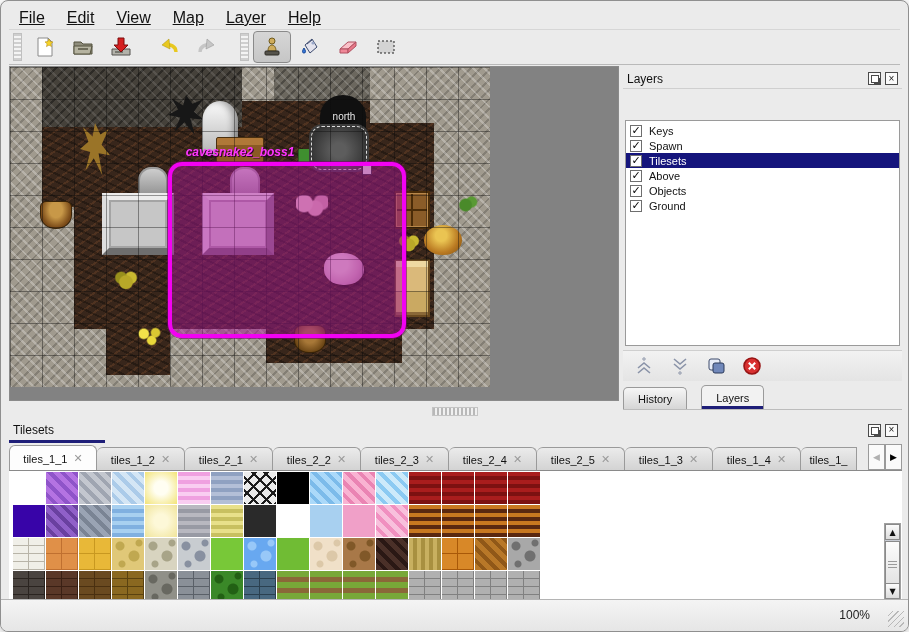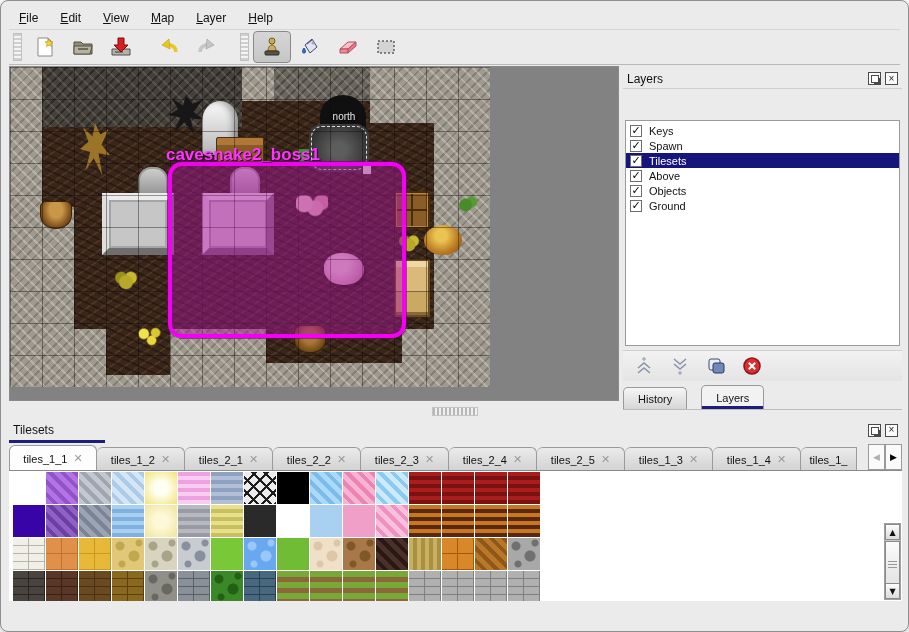--- a/index.html
+++ b/index.html
@@ -1,20 +1,20 @@
 <!DOCTYPE html>
 <html><head>
 <meta charset="utf-8">
 <style>
   html,body{margin:0;padding:0;background:#fff;font-family:"Liberation Sans",sans-serif;}
   .window{position:relative;width:909px;height:632px;background:#ebebeb;border:1px solid #8f8f8f;
           border-radius:8px;box-sizing:border-box;overflow:hidden;box-shadow:0 2px 8px rgba(0,0,0,.25);}
   
   .menubar{position:absolute;left:8px;top:6px;right:8px;height:22px;display:flex;align-items:center;gap:22px;
-           border-bottom:1px solid #d6d6d6;font-size:12px;color:#111;padding-left:10px;}
+           border-bottom:1px solid #d6d6d6;font-size:16px;color:#111;padding-left:10px;text-decoration:underline;}
   .menu-item{display:inline-block;cursor:default;}
   .menu-item::first-letter{text-decoration:underline;}
   
   .toolbar{position:absolute;left:8px;top:29px;right:8px;height:34px;display:flex;align-items:center;
            border-bottom:1px solid #b9b9b9;}
   .grip{width:7px;height:26px;margin:0 4px;background:repeating-linear-gradient(to bottom,#cfcfcf 0 2px,#f4f4f4 2px 4px);
         border:1px solid #c0c0c0;cursor:grab;}
   .tbtn{width:36px;height:30px;display:flex;align-items:center;justify-content:center;border:1px solid transparent;
         border-radius:4px;background:transparent;}
   .tbtn.active{background:linear-gradient(#d6d6d6,#c6c6c6);border:1px solid #8a8a8a;}
@@ -34,21 +34,21 @@
                       repeating-linear-gradient(-45deg,rgba(0,0,0,.28) 0 2px,transparent 2px 7px);}
   .r-floor{background-color:#38261b;
      background-image:repeating-linear-gradient(25deg,rgba(0,0,0,.30) 0 2px,transparent 2px 7px),
                       repeating-linear-gradient(-35deg,rgba(150,90,50,.25) 0 2px,transparent 2px 8px);}
   .map-grid{position:absolute;left:0;top:0;width:480px;height:320px;z-index:8;pointer-events:none;
      background-image:repeating-linear-gradient(to right,rgba(10,10,10,.40) 0 1px,transparent 1px 32px),
                       repeating-linear-gradient(to bottom,rgba(10,10,10,.40) 0 1px,transparent 1px 32px);}
   .selection-rect{position:absolute;z-index:9;border:4px solid #f202f2;border-radius:14px;
      background:rgba(168,22,150,.48);box-shadow:0 0 0 1px rgba(120,0,110,.6);}
   .map-label{position:absolute;z-index:10;color:#e8e8e8;font-size:10px;text-align:center;text-shadow:0 1px 2px #000;}
-  .map-label.event{color:#ff35ff;font-size:17px;font-weight:bold;text-shadow:1px 1px 0 #33002e;text-align:right;}
+  .map-label.event{color:#ff35ff;font-size:12px;font-weight:bold;text-shadow:1px 1px 0 #33002e;text-align:center;font-style:italic;}
   
   .obj{position:absolute;z-index:6;}
   .o-tree-dark{background:#171717;clip-path:polygon(50% 0,68% 22%,95% 12%,72% 42%,100% 62%,62% 58%,74% 100%,46% 68%,18% 92%,34% 56%,0 50%,28% 36%,10% 8%,42% 26%);}
   .o-tree-gold{background:#9a7428;clip-path:polygon(50% 0,68% 22%,95% 12%,72% 42%,100% 62%,62% 58%,74% 100%,46% 68%,18% 92%,34% 56%,0 50%,28% 36%,10% 8%,42% 26%);}
   .o-statue{background:linear-gradient(180deg,#fbfbfb,#b5b5b5);border-radius:50% 50% 12% 12%/38% 38% 8% 8%;
      box-shadow:inset -5px 0 7px rgba(0,0,0,.35),0 3px 2px rgba(0,0,0,.5);}
   .o-table{background:linear-gradient(180deg,#b07838 0 30%,#8a5a24 30%);border:1px solid #4a3010;border-radius:2px;}
   .o-shrub{background:radial-gradient(circle at 30% 50%,#3f8f2f 45%,transparent 50%),radial-gradient(circle at 60% 40%,#55a53a 45%,transparent 50%),radial-gradient(circle at 82% 60%,#2f7f24 45%,transparent 52%);}
   .o-arch{background:#101010;border-radius:50% 50% 15% 15%;}
   .o-door{background:radial-gradient(circle at 50% 55%,#5d5d5d 20%,#343434 80%);border-radius:10px;
@@ -499,14 +499,18 @@
       <div class="vscroll">
         <span class="arrow up">▲</span>
         <span class="thumb">
             <span class="grip-lines"></span>
           </span>
         <span class="arrow down">▼</span>
       </div>
     </div>
   </div>
 
+  <div class="statusbar">
+    <span class="zoom-level">100%</span>
+    <span class="resize-grip"></span>
+  </div>
 
 </div>
 
 </body></html>

